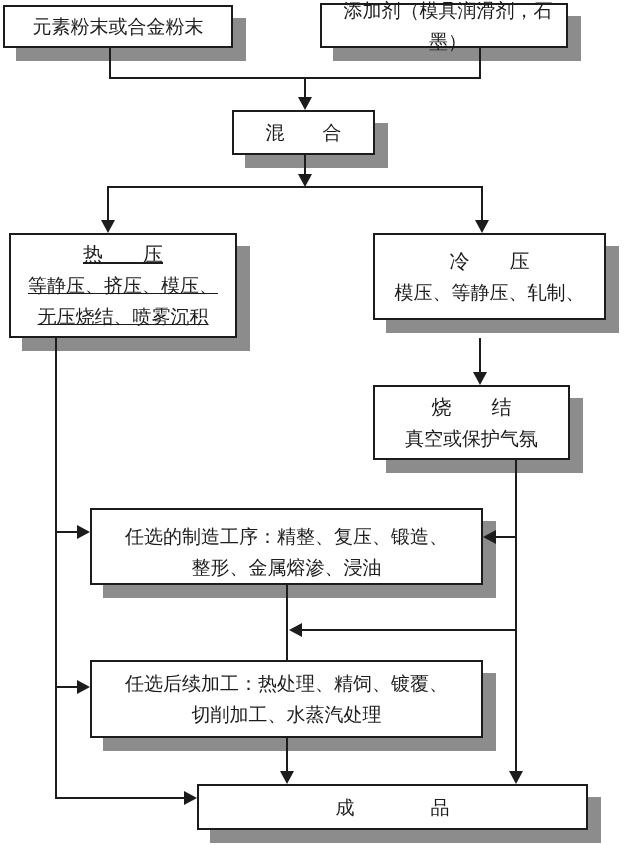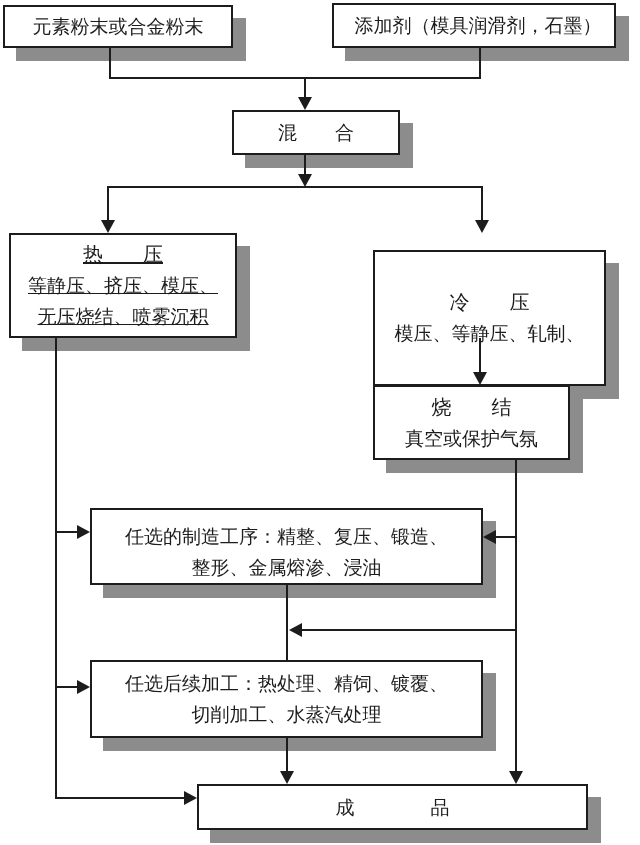--- a/index.html
+++ b/index.html
@@ -36,35 +36,35 @@
 </style>
 </head>
 <body>
 
 <div class="canvas">
 
   <div class="box" style="left:3px;top:5px;width:230px;height:43px;">
     <div>元素粉末或合金粉末</div>
   </div>
 
-  <div class="box" style="left:332px;top:3px;width:284px;height:45px;padding-left:8px;">
+  <div class="box" style="left:320px;top:3px;width:248px;height:45px;padding-left:8px;">
     <div>添加剂（模具润滑剂，石墨）</div>
   </div>
 
-  <div class="box" style="left:232px;top:110px;width:168px;height:45px;">
+  <div class="box" style="left:232px;top:110px;width:143px;height:45px;">
     <div>混　　合</div>
   </div>
 
   <div class="box" style="left:9px;top:233px;width:228px;height:105px;text-decoration:underline;">
     <div class="title">热　　压</div>
     <div>等静压、挤压、模压、</div>
     <div>无压烧结、喷雾沉积</div>
   </div>
 
-  <div class="box" style="left:373px;top:233px;width:233px;height:136px;margin-top:17px;">
+  <div class="box" style="left:373px;top:233px;width:233px;height:87px;">
     <div class="title">冷　　压</div>
     <div>模压、等静压、轧制、</div>
   </div>
 
   <div class="box" style="left:373px;top:385px;width:197px;height:75px;">
     <div class="title">烧　　结</div>
     <div>真空或保护气氛</div>
   </div>
 
   <div class="box" style="left:90px;top:508px;width:393px;height:77px;justify-content:flex-end;">

